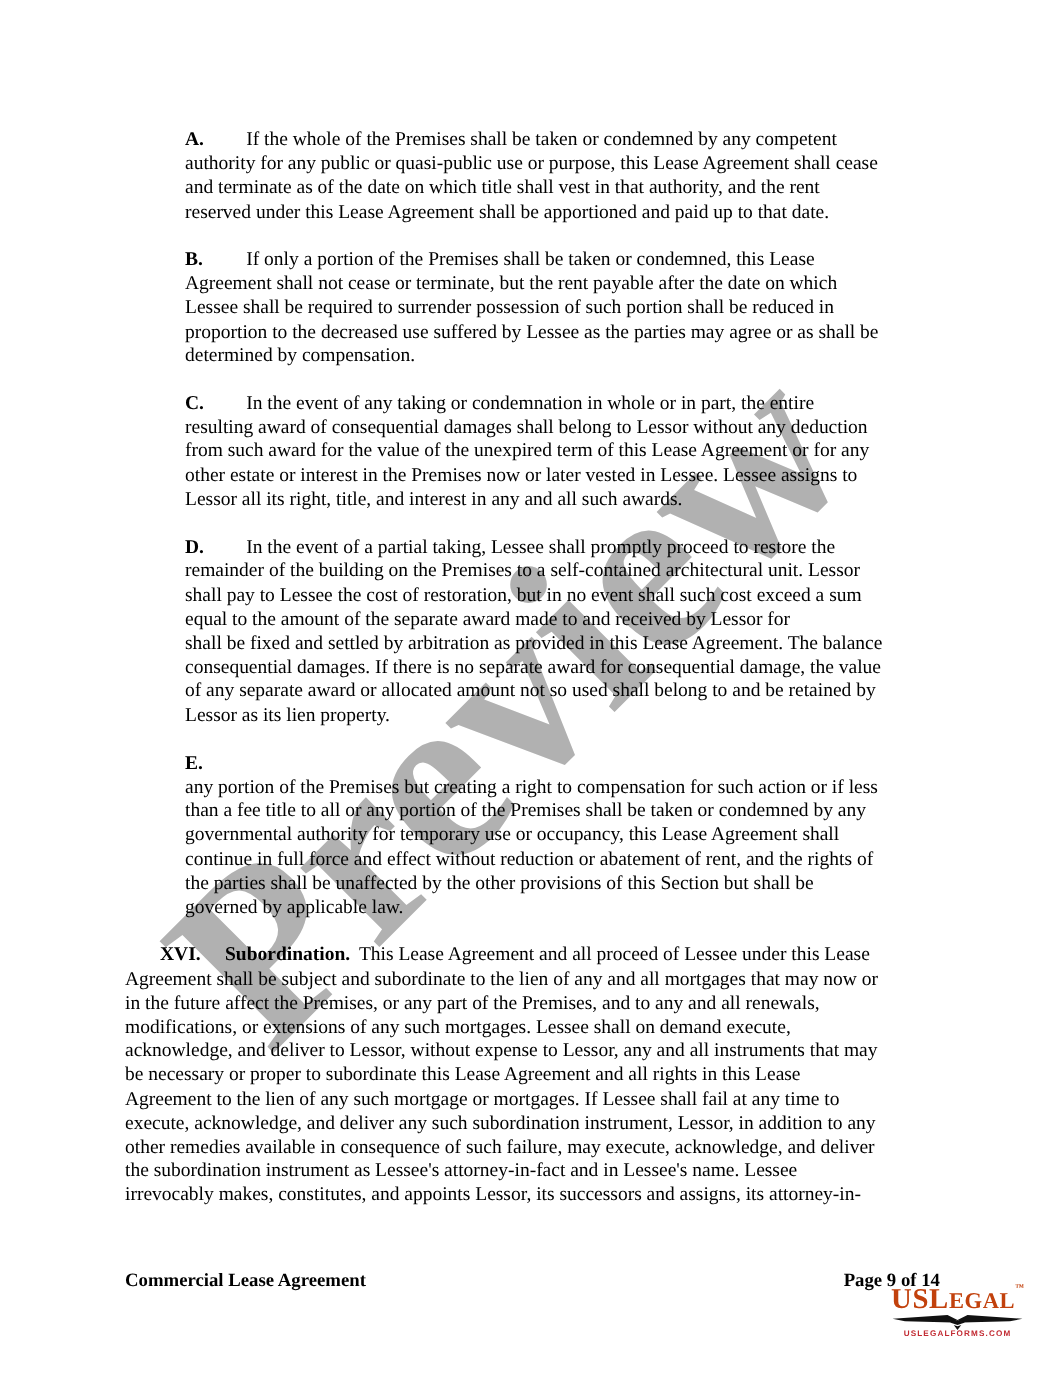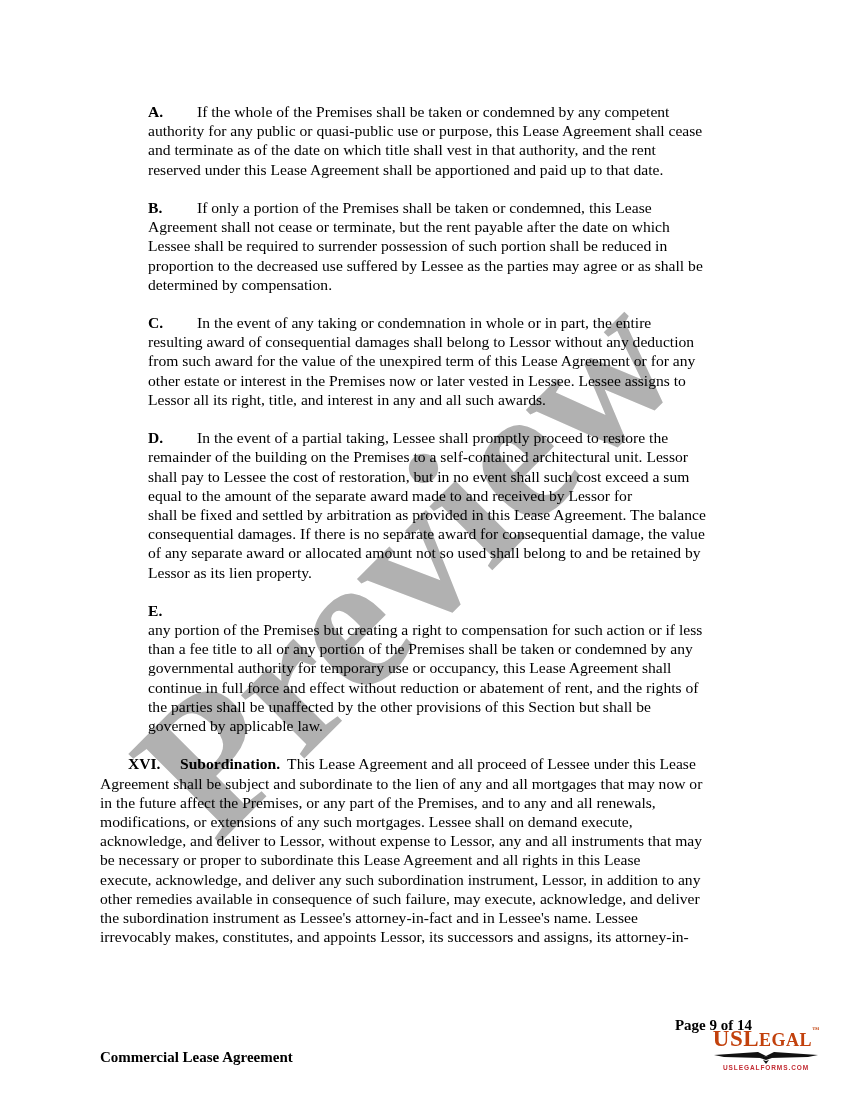--- a/index.html
+++ b/index.html
@@ -21,21 +21,21 @@
   }
   .para { margin:0 0 19.2px 0; }
   .para:last-child { margin-bottom:0; }
   .para.indented { margin-left:48px; }
   .line { white-space:nowrap; height:19.2px; }
   .first-line { display:flex; }
   .clause-label { flex:0 0 49px; font-weight:bold; }
   .sec-label { flex:0 0 52px; font-weight:bold;margin-left:28px; }
   .sec-heading { font-weight:bold; margin-right:7px; }
   .footer-left {
-    position:absolute; left:100px; top:1048px; z-index:1;
+    position:absolute; left:100px; top:1016px; z-index:1;
     font-weight:bold; font-size:15px; line-height:19px;
   }
   .footer-right {
     position:absolute; right:98px; top:1016px; z-index:1;
     font-weight:bold; font-size:15px; line-height:19px;
   }
   .logo {
     position:absolute; left:700px; top:1027px; width:132px; z-index:1;
     text-align:center; line-height:1;
   }
@@ -117,20 +117,21 @@
         <div class="line first-line">
           <span class="sec-label">XVI.</span>
           <span class="sec-heading">Subordination.</span>
           <span>This Lease Agreement and all proceed of Lessee under this Lease</span>
         </div>
         <div class="line">Agreement shall be subject and subordinate to the lien of any and all mortgages that may now or</div>
         <div class="line">in the future affect the Premises, or any part of the Premises, and to any and all renewals,</div>
         <div class="line">modifications, or extensions of any such mortgages. Lessee shall on demand execute,</div>
         <div class="line">acknowledge, and deliver to Lessor, without expense to Lessor, any and all instruments that may</div>
         <div class="line">be necessary or proper to subordinate this Lease Agreement and all rights in this Lease</div>
+        <div class="line">Agreement to the lien of any such mortgage or mortgages. If Lessee shall fail at any time to</div>
         <div class="line">execute, acknowledge, and deliver any such subordination instrument, Lessor, in addition to any</div>
         <div class="line">other remedies available in consequence of such failure, may execute, acknowledge, and deliver</div>
         <div class="line">the subordination instrument as Lessee's attorney-in-fact and in Lessee's name. Lessee</div>
         <div class="line">irrevocably makes, constitutes, and appoints Lessor, its successors and assigns, its attorney-in-</div>
       </div>
     </div>
 
   <div class="footer-left">Commercial Lease Agreement</div>
   <div class="footer-right">Page 9 of 14</div>
 

